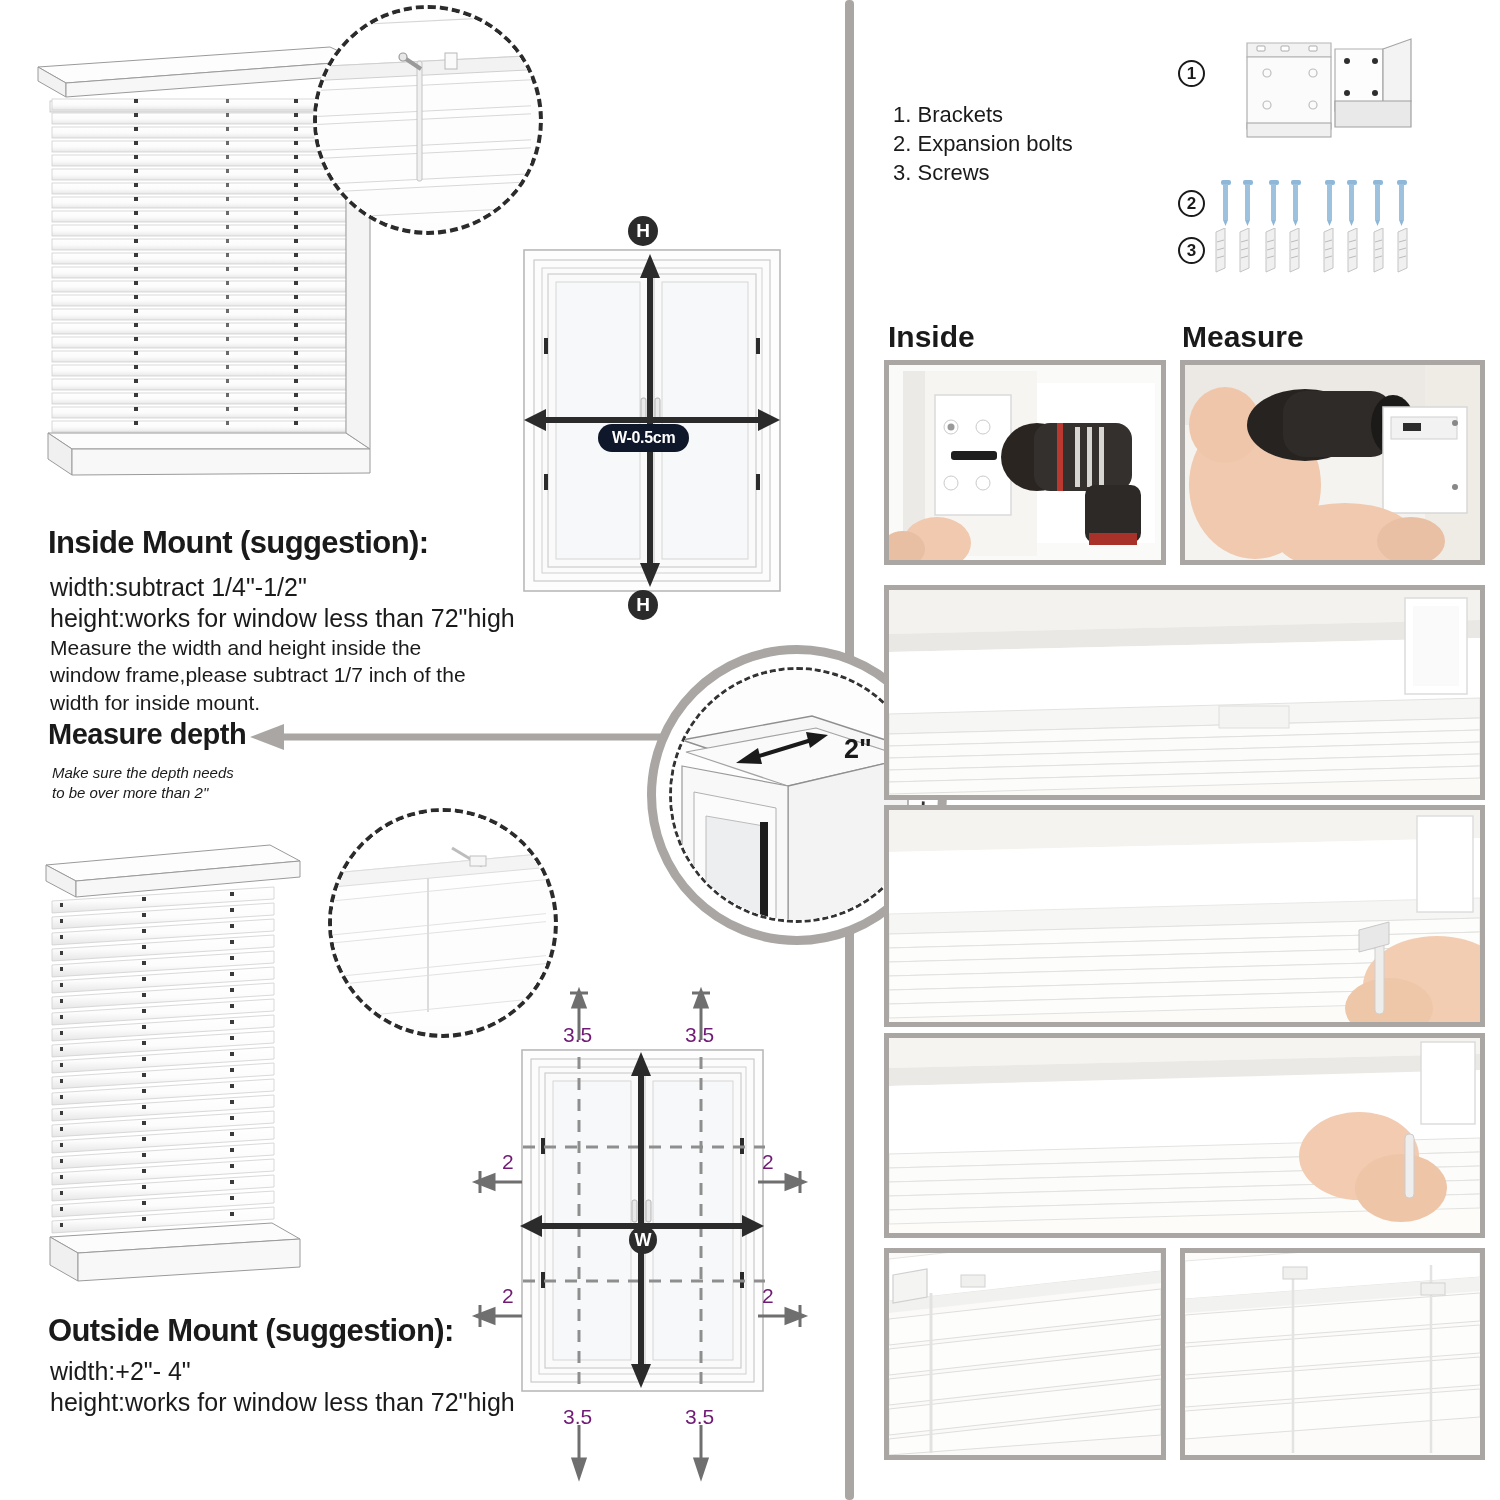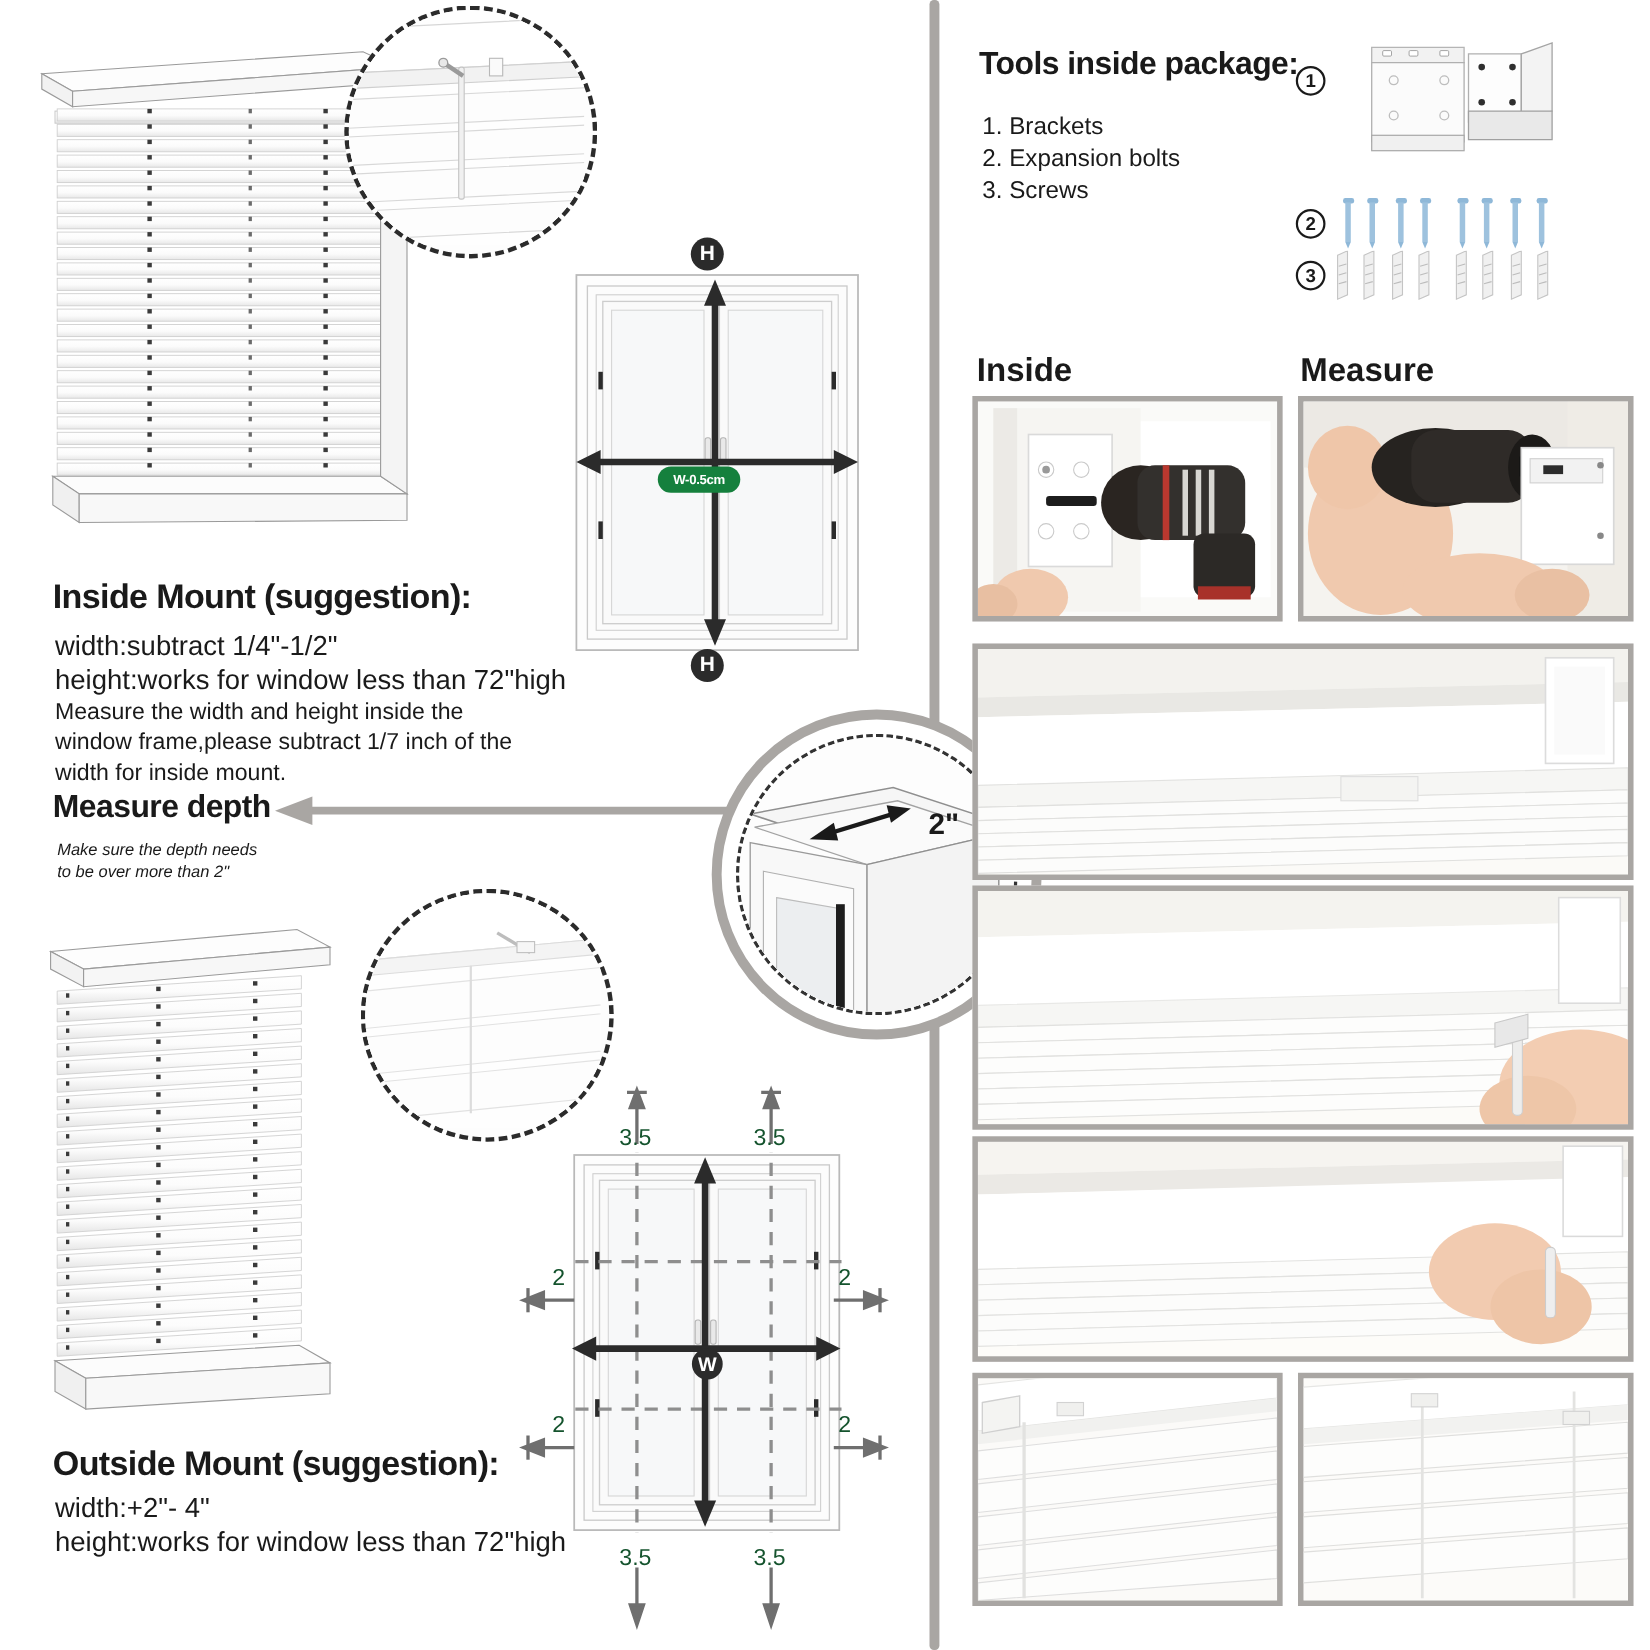--- a/index.html
+++ b/index.html
@@ -108,27 +108,27 @@
     display: flex; align-items: center; justify-content: center;
     font-weight: bold;
   }
   #badge-h-top { left: 628px; top: 216px; width: 30px; height: 30px; font-size: 19px; }
   #badge-h-bottom { left: 628px; top: 590px; width: 30px; height: 30px; font-size: 19px; }
   #badge-w-mid {
     left: 629px; top: 1226px; width: 28px; height: 28px; font-size: 18px;
   }
   #label-w05 {
     position: absolute; left: 598px; top: 424px;
-    background: #15803d; color: #fff;
+    background: #0f172a; color: #fff;
     padding: 5px 14px; border-radius: 14px;
-    font-size: 12px; font-weight: bold; letter-spacing: -0.3px;
+    font-size: 16px; font-weight: bold; letter-spacing: -0.3px;
   }
   .dim-num {
     position: absolute;
-    font-size: 21px; color: #14532d; font-weight: normal;
+    font-size: 21px; color: #701a75; font-weight: normal;
   }
 
   
   #tools-heading {
     position: absolute; left: 890px; top: 42px;
     font-size: 29px; font-weight: bold; letter-spacing: -0.5px;
   }
   #tools-list {
     position: absolute; left: 893px; top: 88px;
     font-size: 22px; line-height: 1.32; margin-top: 12px;
@@ -600,21 +600,20 @@
   <div class="badge-circ" id="badge-w-mid">W</div>
   <div class="dim-num" style="left:563px; top:1023px;">3.5</div>
   <div class="dim-num" style="left:685px; top:1023px;">3.5</div>
   <div class="dim-num" style="left:563px; top:1405px;">3.5</div>
   <div class="dim-num" style="left:685px; top:1405px;">3.5</div>
   <div class="dim-num" style="left:502px; top:1150px;">2</div>
   <div class="dim-num" style="left:762px; top:1150px;">2</div>
   <div class="dim-num" style="left:502px; top:1284px;">2</div>
   <div class="dim-num" style="left:762px; top:1284px;">2</div>
 
-  <div id="tools-heading">Tools inside package:</div>
   <div id="tools-list" class="txt">1. Brackets
 2. Expansion bolts
 3. Screws</div>
 
   <div class="num-circ" id="num-1">1</div>
   <div class="num-circ" id="num-2">2</div>
   <div class="num-circ" id="num-3">3</div>
 
   <div id="bracket-art">
     <svg width="200" height="125" viewBox="0 0 200 125">

